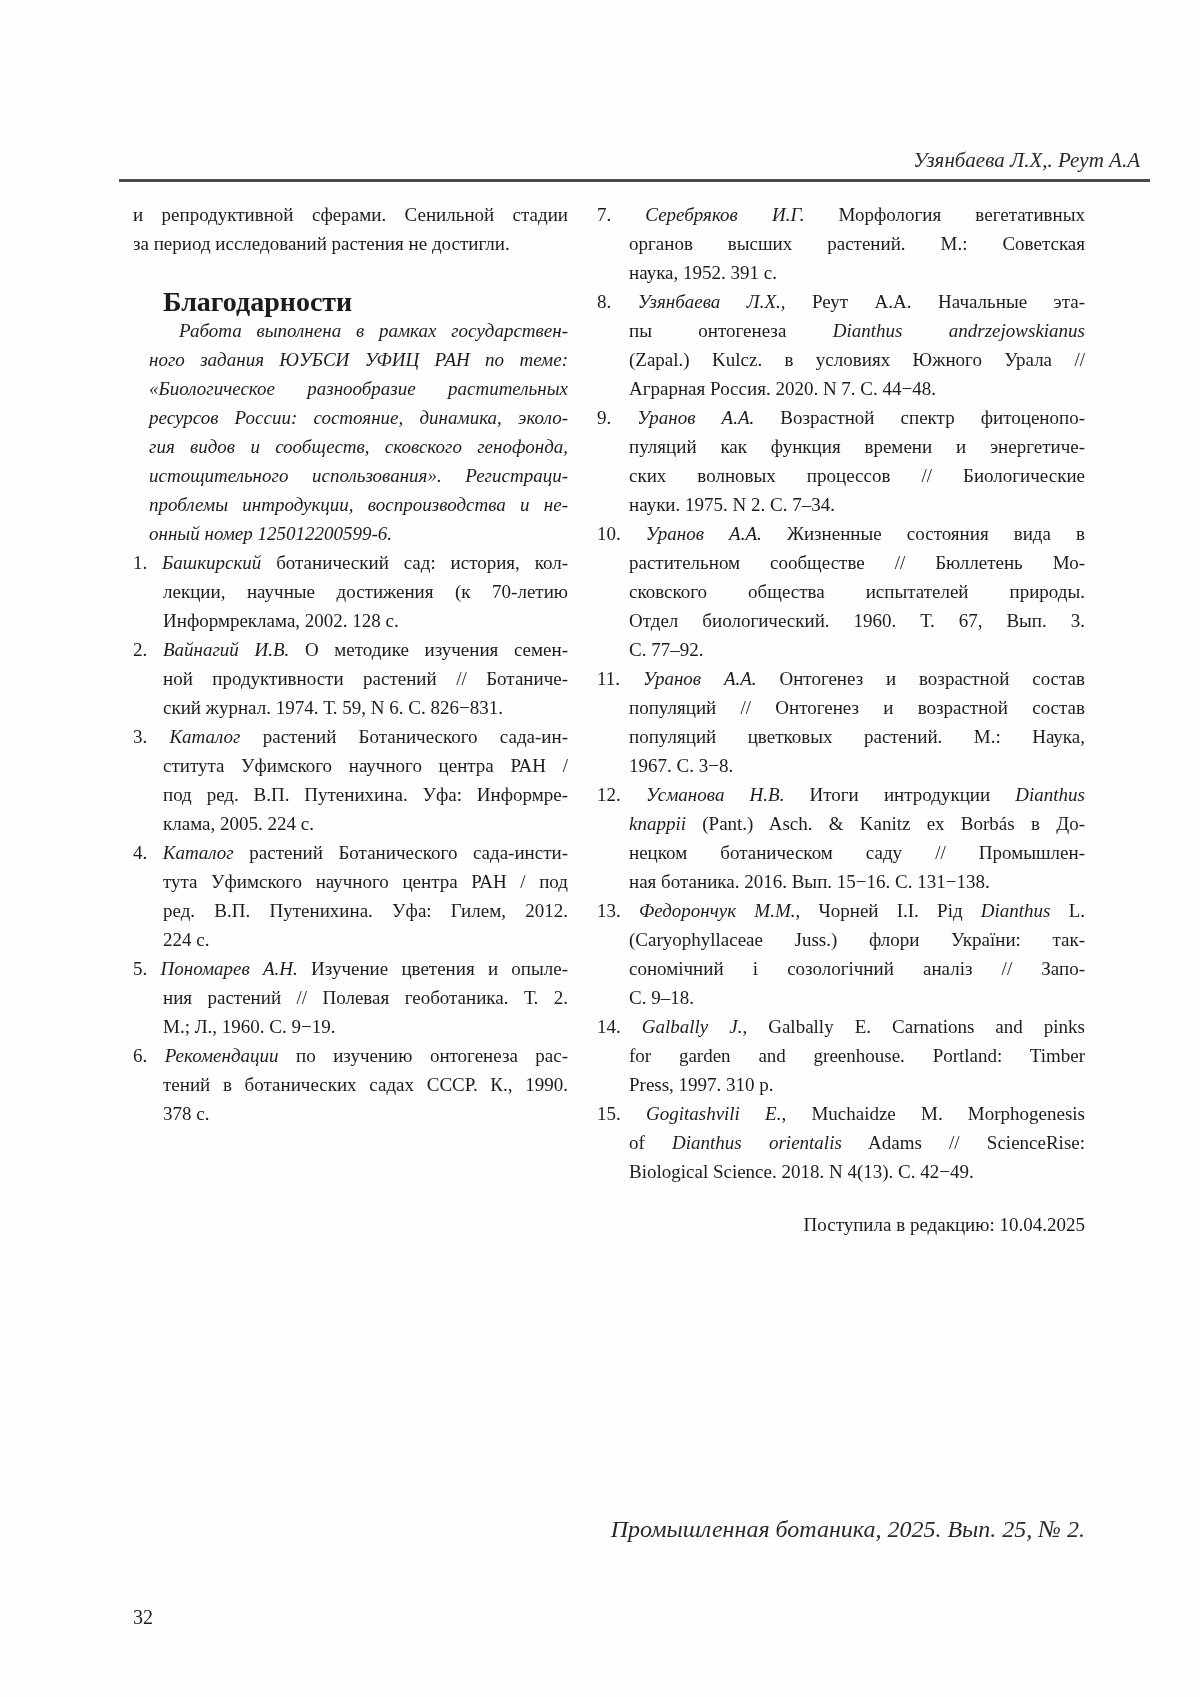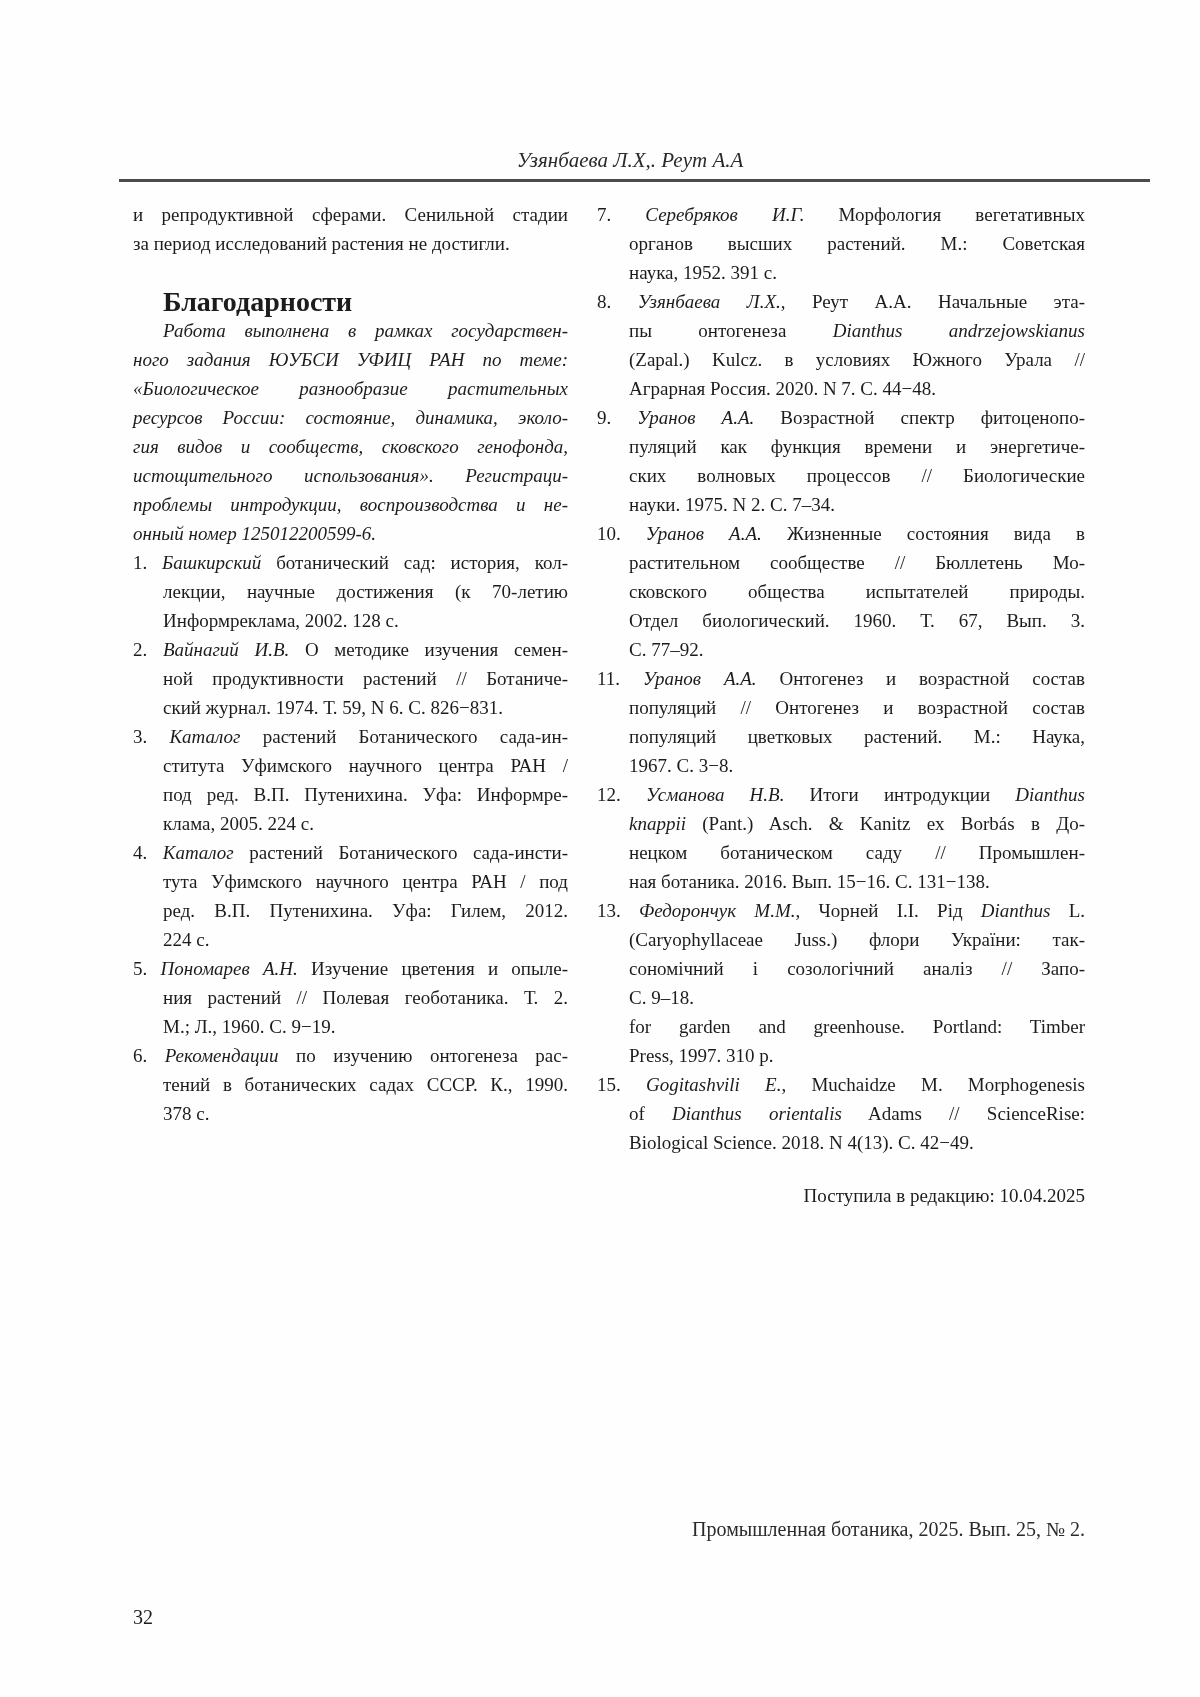--- a/index.html
+++ b/index.html
@@ -3,21 +3,21 @@
 <meta charset="utf-8">
 <style>
   html,body { margin:0; padding:0; background:#ffffff; }
   .page {
     position:relative; width:1200px; height:1697px; background:#fefefe;
     font-family:"Liberation Serif", serif; color:#1c1c1c; font-size:19px;
     overflow:hidden;
   }
   .running-head {
     position:absolute; top:147px; left:120px; width:1020px;
-    text-align:center; font-style:italic; font-size:21px; line-height:26px;
+    text-align:right; font-style:italic; font-size:21px; line-height:26px;
     color:#2a2a2a;
   }
   .head-rule {
     position:absolute; top:179px; left:119px; width:1031px; height:3px;
     background:#4b4b4b;
   }
   .col { position:absolute; top:200px; }
   .col-left  { left:133px; width:435px; }
   .col-right { left:597px; width:488px; }
 
@@ -27,31 +27,31 @@
   }
   .jline.endline { text-align-last:left; }
   .col-left  .cont { padding-left:30px; }
   .col-right .cont { padding-left:32px; }
   .findent { padding-left:30px; }
 
   .ack-heading {
     font-weight:bold; padding-left:30px; line-height:29px; margin-top:29px;
     font-size:28px;
   }
-  .ack-body { font-style:italic; }
+  .ack-body { font-style:italic;margin-left:16px; }
   .refs { }
   .refnum { }
   .received { margin-top:24px; text-align:right; line-height:29px; }
 
   .footer-pn {
     position:absolute; left:133px; top:1604px; font-size:20px; line-height:26px;
   }
   .footer-j  {
-    position:absolute; right:115px; top:1516px; font-size:20px; line-height:26px;
-    color:#2a2a2a;
+    position:absolute; right:115px; top:1516px; font-size:24px; line-height:26px;
+    font-style:italic; color:#2a2a2a;
   }
 </style>
 </head>
 <body>
 
 <div class="page">
 
   <div class="running-head">Узянбаева Л.Х,. Реут А.А</div>
 
   <div class="head-rule"></div>
@@ -146,20 +146,21 @@
           <div class="jline cont">нецком ботаническом саду // Промышлен-</div>
           <div class="jline endline cont">ная ботаника. 2016. Вып. 15−16. С. 131−138.</div>
         </div>
         <div class="ref">
           <div class="jline"><span class="refnum">13.</span> <em>Федорончук М.М.</em>, Чорней І.І. Рід <em>Dianthus</em> L.</div>
           <div class="jline cont">(Caryophyllaceae Juss.) флори України: так-</div>
           <div class="jline cont">сономічний і созологічний аналіз // Запо-</div>
           <div class="jline endline cont">С. 9–18.</div>
         </div>
         <div class="ref">
+          <div class="jline"><span class="refnum">14.</span> <em>Galbally J.</em>, Galbally E. Carnations and pinks</div>
           <div class="jline cont">for garden and greenhouse. Portland: Timber</div>
           <div class="jline endline cont">Press, 1997. 310 p.</div>
         </div>
         <div class="ref">
           <div class="jline"><span class="refnum">15.</span> <em>Gogitashvili E.</em>, Muchaidze M. Morphogenesis</div>
           <div class="jline cont">of <em>Dianthus orientalis</em> Adams // ScienceRise:</div>
           <div class="jline endline cont">Biological Science. 2018. N 4(13). С. 42−49.</div>
         </div>
       </div>
     <div class="received">Поступила в редакцию: 10.04.2025</div>

